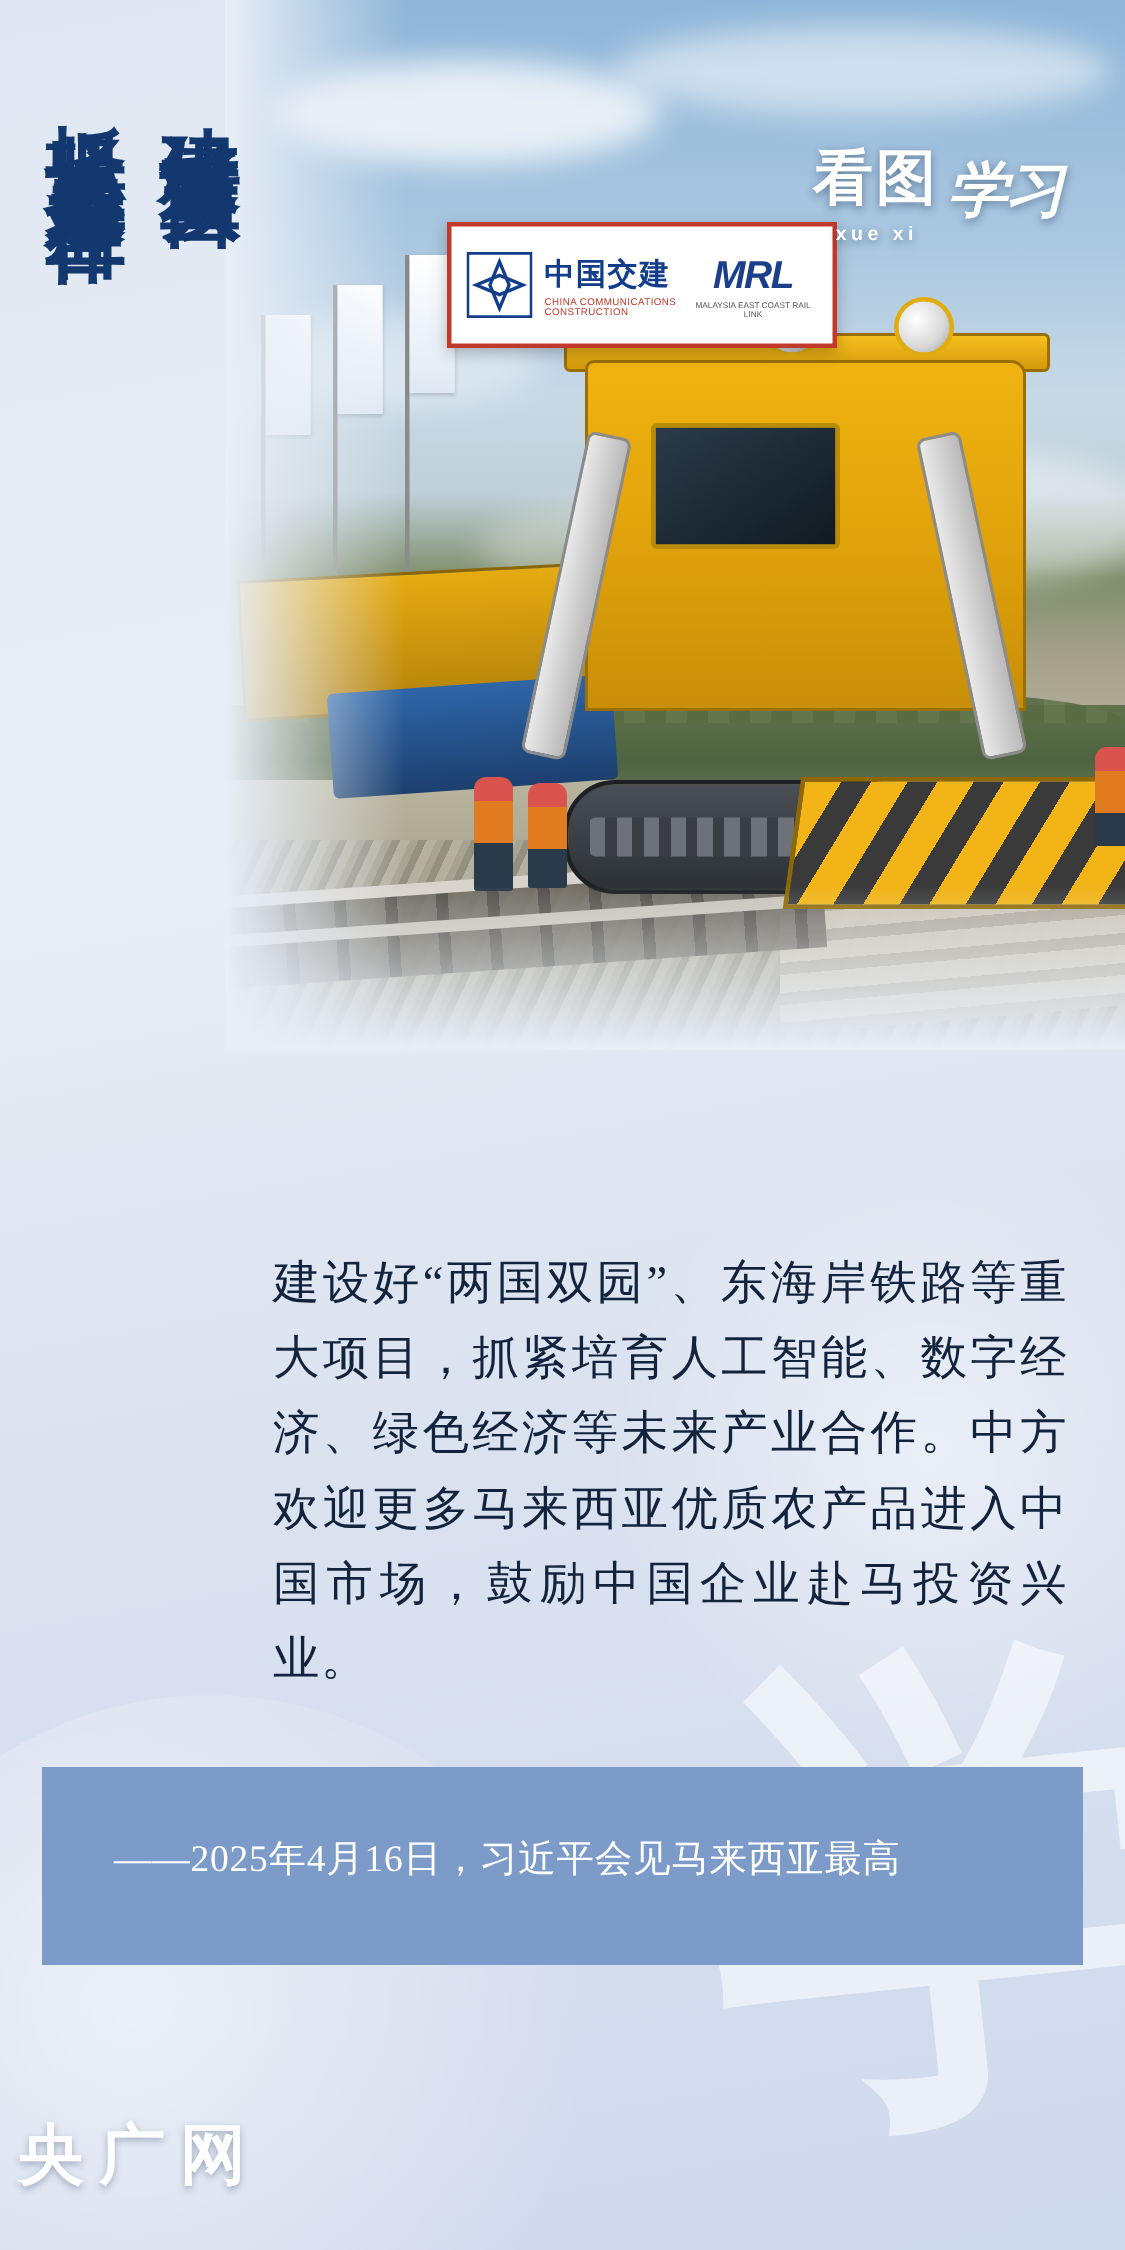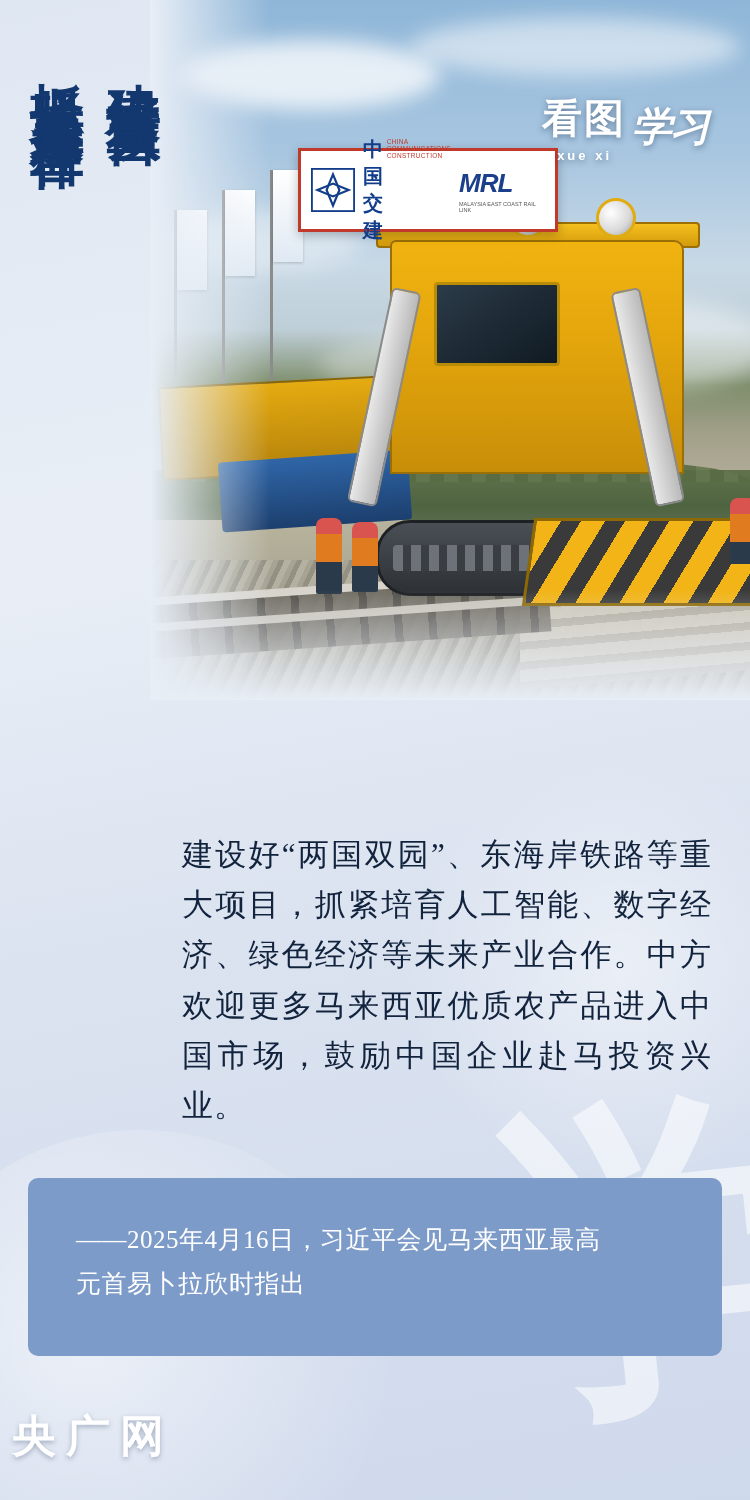--- a/index.html
+++ b/index.html
@@ -165,40 +165,40 @@
     gap: 8px;
     padding: 0 10px;
     box-sizing: border-box;
   }
   .sign-logo {
     width: 44px; height: 44px;
     flex: none;
   }
   .sign-text {
     display: flex;
-    flex-direction: row;
+    flex-direction: column;
     justify-content: center;
     flex: 1;
   }
   .sign-cn {
     font-size: 20px;
     font-weight: 700;
     color: #123d8a;
     letter-spacing: 1px;
     font-family: "Liberation Sans", sans-serif;
   }
   .sign-en {
     font-size: 6.5px;
     color: #c0392b;
     letter-spacing: .3px;
     margin-top: 2px;
   }
   .sign-right {
     width: 86px;
-    text-align: left;
+    text-align: center;
     flex: none;
   }
   .sign-mrl {
     font-size: 26px;
     font-weight: 800;
     font-style: italic;
     color: #1b3f8b;
     letter-spacing: -1px;
   }
   .sign-mrl-sub {
@@ -410,26 +410,25 @@
     z-index: 5;
     margin-top: 40px;
   }
 
   
   .source-box {
     position: absolute;
     left: 28px;
     top: 1178px;
     width: 694px;
-    height: 178px;
+    height: 132px;
     background: #7d9bc8;
     z-index: 5;
     box-sizing: border-box;
     padding: 40px 72px 0 48px;
-    border-radius: 10px;
   }
   .source-text {
     color: #ffffff;
     font-family: "Liberation Serif", serif;
     font-size: 25px;
     line-height: 1.75;
     letter-spacing: .5px;
   }
 
   
@@ -532,20 +531,19 @@
 
   <div class="headline">
     <div class="hl-col">建设好重大项目</div>
     <div class="hl-col">抓紧培育未来产业合作</div>
   </div>
 
   <div class="body-text">建设好“两国双园”、东海岸铁路等重大项目，抓紧培育人工智能、数字经济、绿色经济等未来产业合作。中方欢迎更多马来西亚优质农产品进入中国市场，鼓励中国企业赴马投资兴业。</div>
 
   <div class="source-box">
     <div class="source-text">——2025年4月16日，习近平会见马来西亚最高</div>
-    <div class="source-text">元首易卜拉欣时指出</div>
   </div>
 
   <div class="footer">
     <span class="footer-logo">央广网</span>
   </div>
 
 </div>
 
 </body></html>

